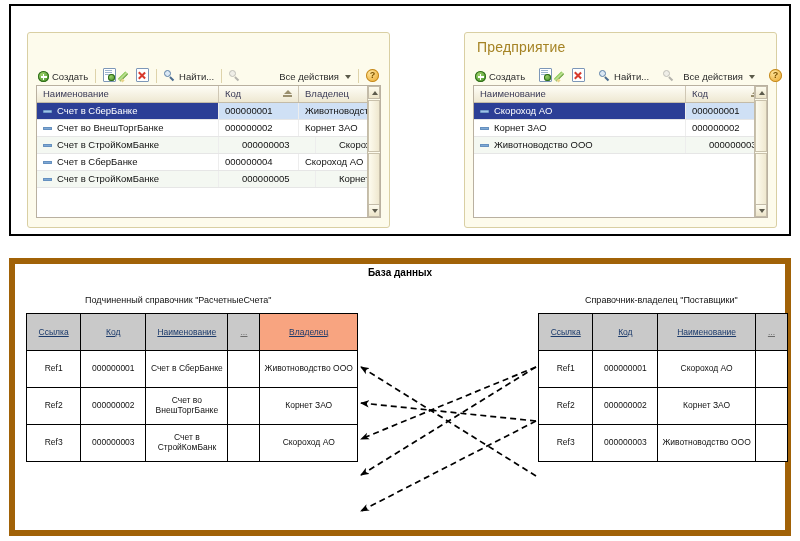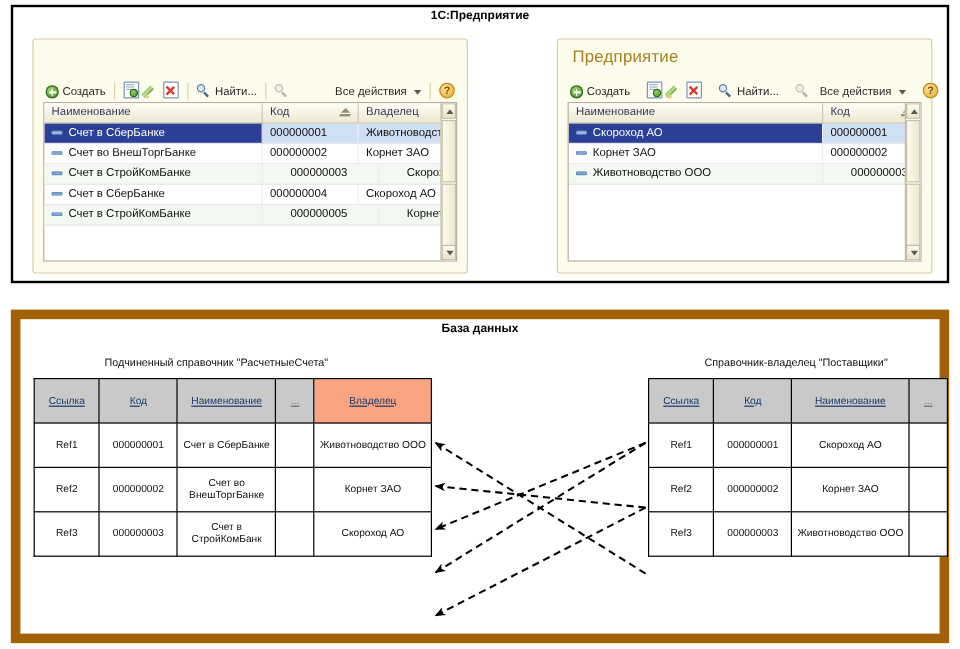--- a/index.html
+++ b/index.html
@@ -73,39 +73,38 @@
   .vsb{position:absolute;right:0;top:0;bottom:0;width:13px;background:#fdfbec;border-left:1px solid #c3bba8;box-sizing:border-box;}
   .sb-btn{position:absolute;left:0;width:12px;height:13px;background:linear-gradient(180deg,#fdfbee,#ece4c9);border:1px solid #c3bba8;box-sizing:border-box;}
   .sb-btn.up{top:0;}
   .sb-btn.dn{bottom:0;}
   .sb-btn i{position:absolute;left:2.5px;width:0;height:0;border-left:3.5px solid transparent;border-right:3.5px solid transparent;}
   .sb-btn.up i{top:4px;border-bottom:4px solid #5c5a4c;}
   .sb-btn.dn i{top:4px;border-top:4px solid #5c5a4c;}
   .sb-thumb{position:absolute;left:0;width:12px;background:linear-gradient(90deg,#fdfbee,#efe8cf);border:1px solid #c9c1ab;box-sizing:border-box;}
 
   
-  .db{position:absolute;left:9px;top:258px;width:782px;height:278px;border:8px solid #a16207;background:#fff;box-sizing:border-box;}
+  .db{position:absolute;left:9px;top:258px;width:782px;height:278px;border:6px solid #a16207;background:#fff;box-sizing:border-box;}
   .db-title{position:absolute;left:0;top:3px;width:100%;text-align:center;font-size:10px;font-weight:bold;color:#000;}
   .cap{position:absolute;font-size:9px;color:#111;white-space:nowrap;}
 
   table.dt{position:absolute;border-collapse:collapse;font-size:8.5px;color:#111;background:#fff;}
   table.dt th{background:#c9c9c9;color:#1b3a6b;font-weight:normal;border:1px solid #000;height:36px;text-align:center;padding:0 3px;text-decoration:underline;}
   table.dt td{background:#fff;border:1px solid #000;height:36px;text-align:center;padding:0 3px;line-height:1.15;}
   table.dt th.owner{background:#f8a480;color:#1b3a6b;}
   table.dt th.ell,table.dt td.ell{color:#6a6a6a;}
 
   .arrows{position:absolute;left:0;top:0;width:782px;height:278px;pointer-events:none;}
 </style>
 </head>
 <body>
 
 <div class="page">
 
   <div class="win">
-    <div class="win-title">1С:Предприятие</div>
     <div class="win-body">
 
       <div class="panel left">
 
         <div class="toolbar">
           <div class="tb-item">
             <span class="ic ic-plus"></span>
             <span class="tb-text">Создать</span>
           </div>
           <div class="tb-sep"></div>

